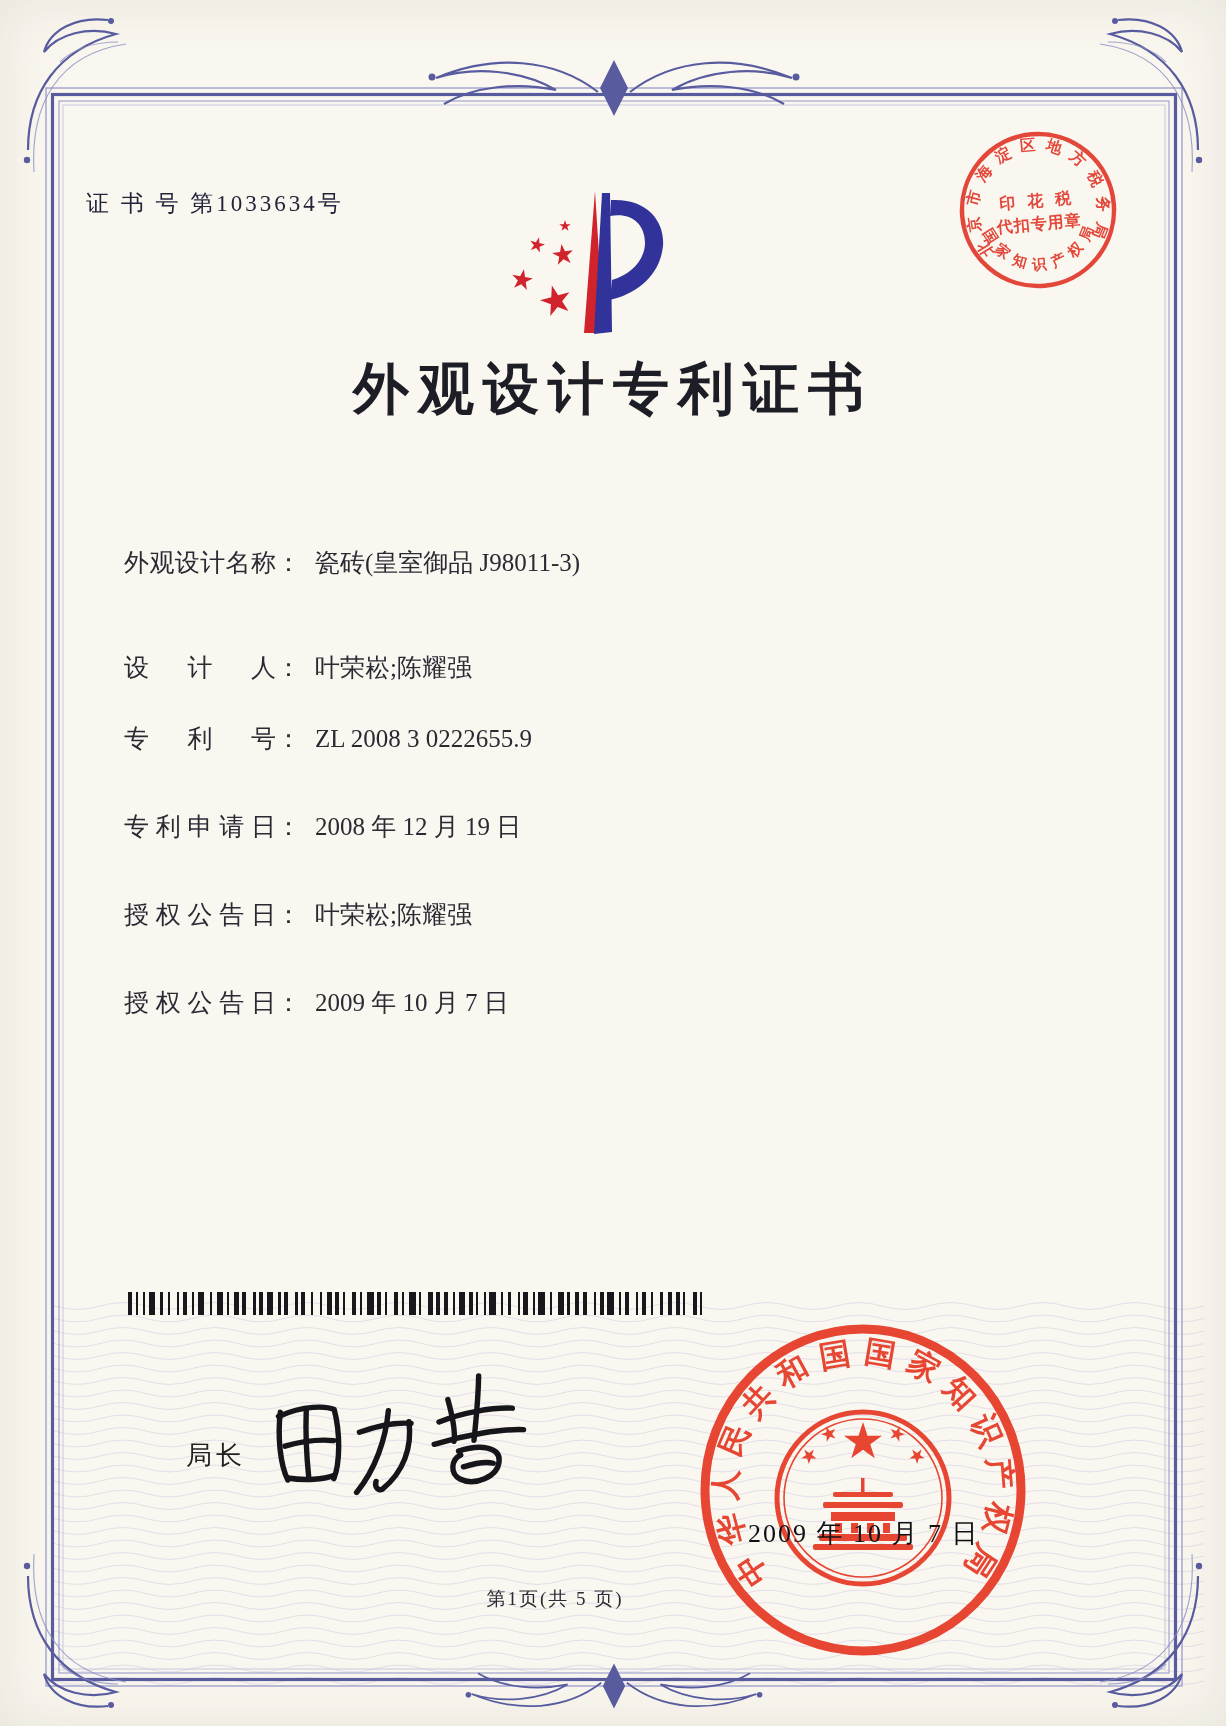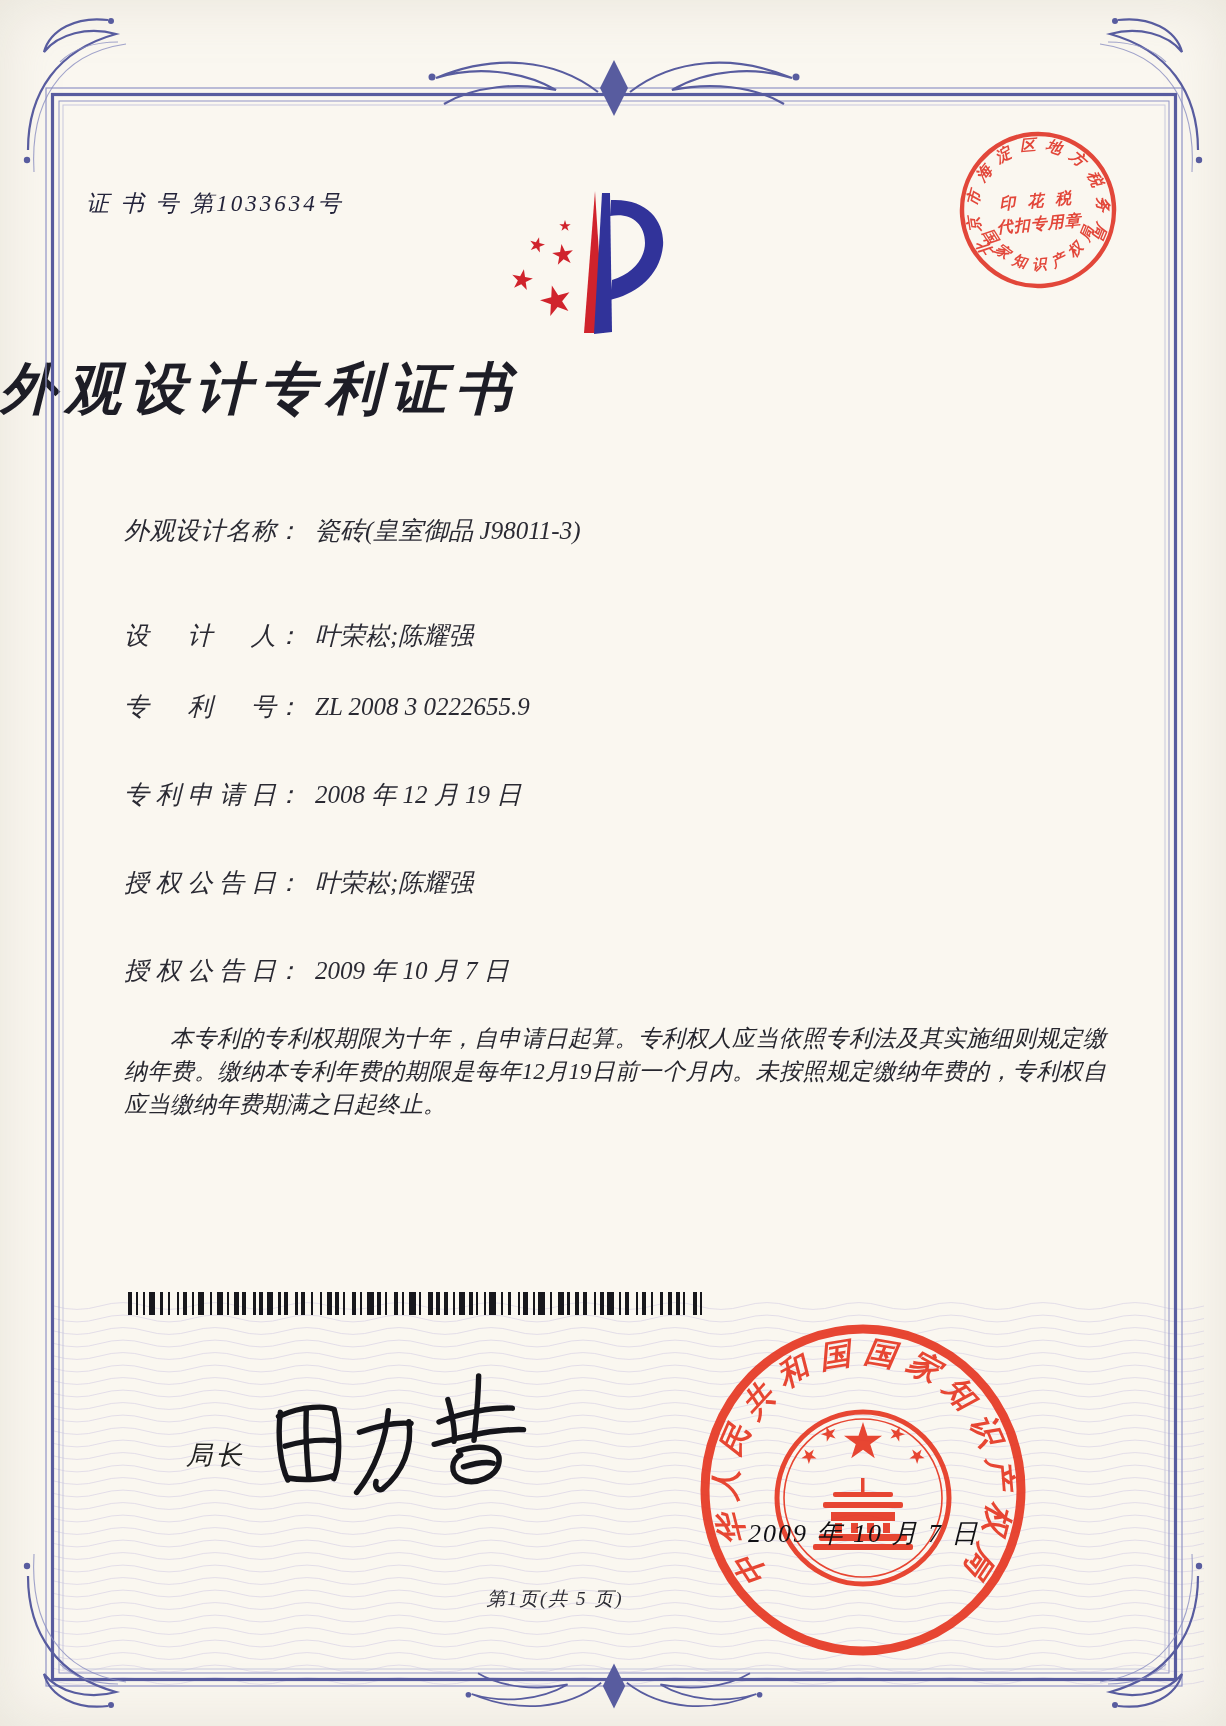--- a/index.html
+++ b/index.html
@@ -2,32 +2,31 @@
 <html><head>
 <meta charset="utf-8">
 <style>
   html,body{margin:0;padding:0;background:#ffffff;}
   .page{
     position:relative;width:1226px;height:1726px;overflow:hidden;
     background:#faf7f0;
     font-family:"Liberation Serif", serif;
     color:#26262e;
     box-shadow:inset 0 0 60px rgba(180,170,150,.25);
-    font-style:italic;
   }
   .abs{position:absolute;}
   
   .cert-no{left:86px;top:188px;font-size:23px;letter-spacing:3px;color:#23233a;}
   
-  .title{left:0;right:0;top:352px;font-size:56px;font-weight:bold;
+  .title{left:0;right:0;top:352px;text-align:center;font-size:56px;font-weight:bold;
          letter-spacing:9px;color:#1d1d26;}
   
   .fields{left:124px;top:0;width:940px;}
   .frow{position:absolute;left:0;font-size:25px;white-space:nowrap;color:#2a2a33;}
-  .flabel{display:inline-block;width:152px;text-align:justify;text-align-last:justify;}
+  .flabel{display:inline-block;width:152px;text-align:justify;text-align-last:justify;margin-top:32px;}
   .fvalue{margin-left:14px;}
   
   .paras{left:124px;top:1022px;width:982px;font-size:23px;line-height:33px;
          text-align:justify;color:#26262e;}
   .paras p{margin:0;text-indent:2em;}
   
   .barcode{left:128px;top:1292px;width:580px;height:23px;z-index:3;}
   .barcode i{position:absolute;top:0;bottom:0;background:#17171c;}
   
   #wavesvg{left:0;top:0;z-index:1;}
@@ -177,21 +176,20 @@
     </div>
     <div class="frow" style="top:866px">
       <span class="flabel">授权公告日</span><span>：</span><span class="fvalue">叶荣崧;陈耀强</span>
     </div>
     <div class="frow" style="top:954px">
       <span class="flabel">授权公告日</span><span>：</span><span class="fvalue">2009 年 10 月 7 日</span>
     </div>
   </div>
 
   <div class="abs paras">
-    <p>本专利的专利权期限为十年，自申请日起算。专利权人应当依照专利法及其实施细则规定缴纳年费。缴纳本专利年费的期限是每年12月19日前一个月内。未按照规定缴纳年费的，专利权自应当缴纳年费期满之日起终止。</p>
   </div>
 
   <div class="abs barcode">
       <i style="left:0.0px;width:4.4px"></i>
       <i style="left:7.7px;width:2.2px"></i>
       <i style="left:15.1px;width:2.2px"></i>
       <i style="left:20.6px;width:6.6px"></i>
       <i style="left:32.4px;width:2.2px"></i>
       <i style="left:39.8px;width:2.2px"></i>
       <i style="left:49.1px;width:2.2px"></i>

